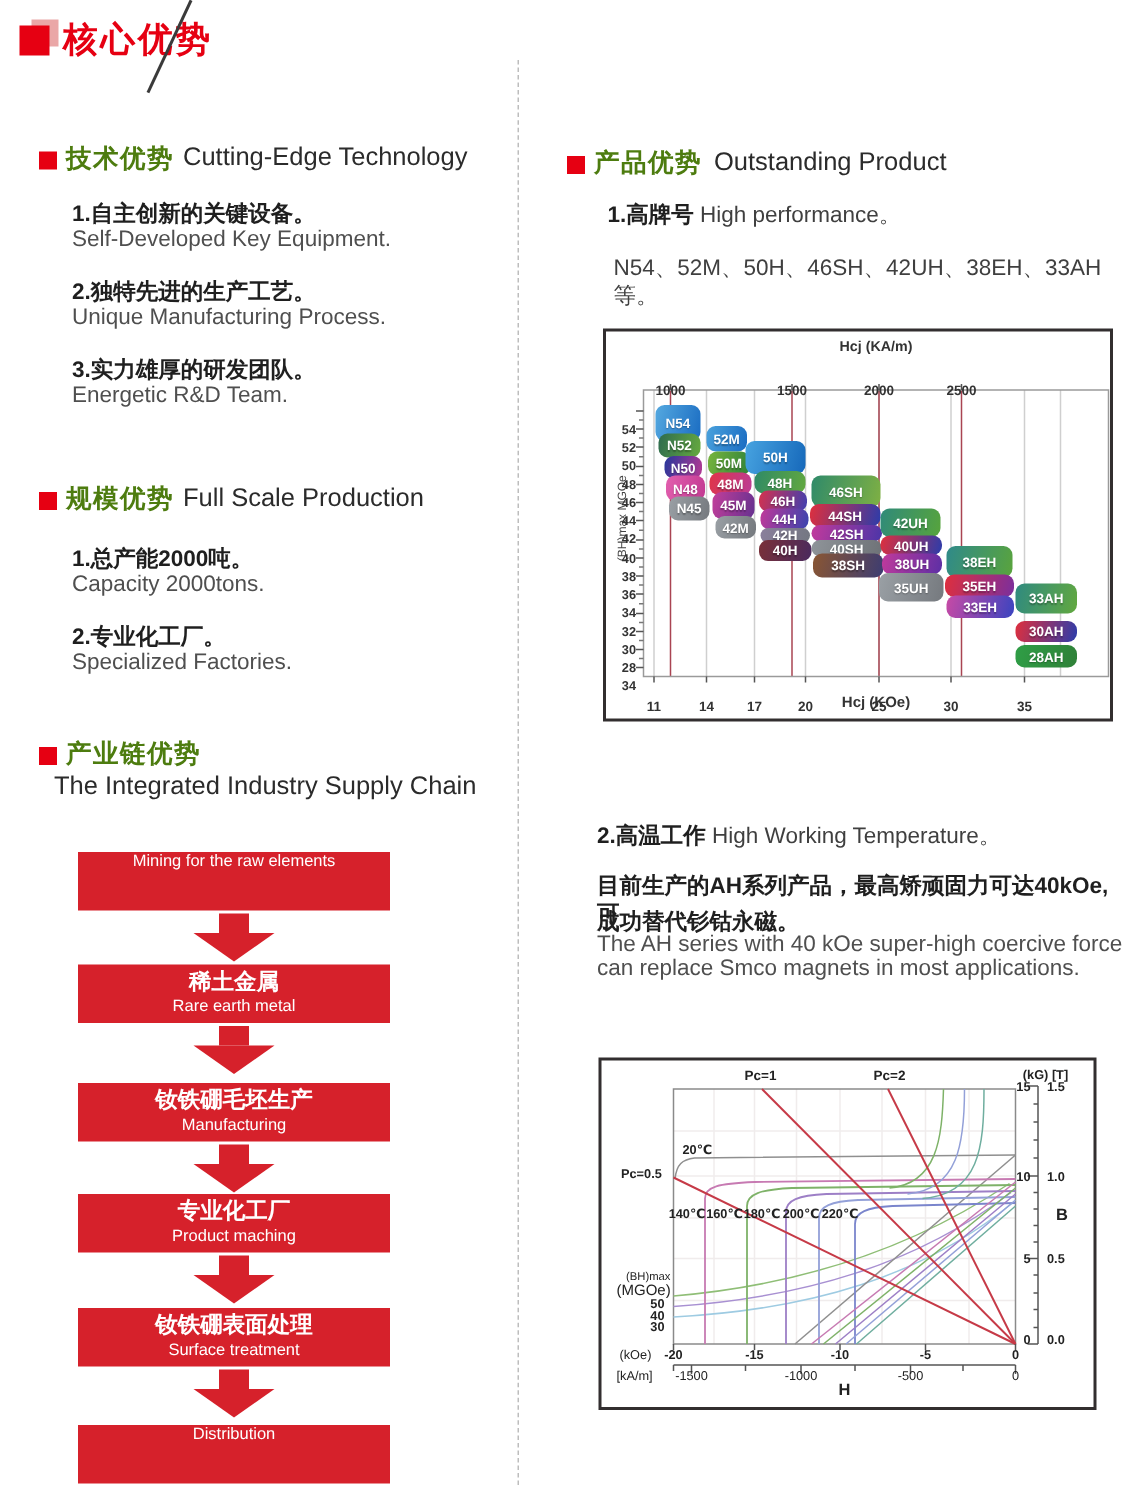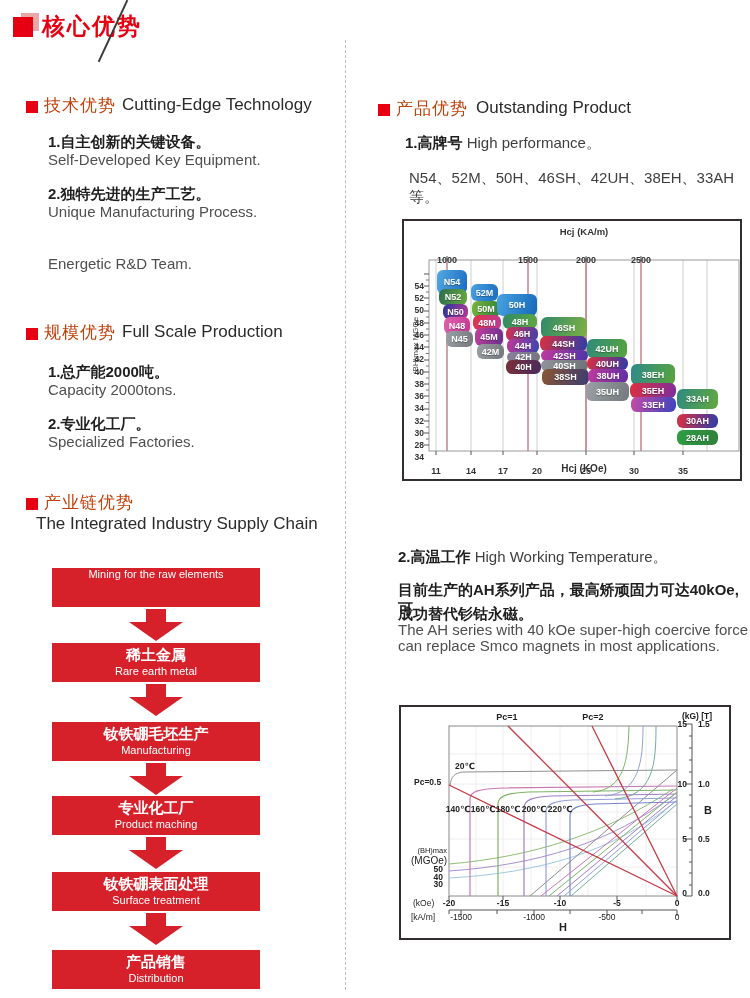--- a/index.html
+++ b/index.html
@@ -7,21 +7,21 @@
         font-family:"Liberation Sans","DejaVu Sans",sans-serif;color:#222;}
   
   .hdr-sq-shadow{position:absolute;left:21px;top:13px;width:18px;height:18px;background:#eaa7a7;}
   .hdr-sq{position:absolute;left:13px;top:17px;width:20px;height:20px;background:#e60012;}
   .hdr-cn{position:absolute;left:42px;top:11px;font-size:23px;font-weight:bold;color:#e60012;letter-spacing:2px;}
   .hdr-slash{position:absolute;left:112px;top:-3px;width:2px;height:68px;background:#3a3a3a;transform:rotate(25deg);}
   .hdr-en{position:absolute;left:116px;top:36px;font-size:20px;color:#2b2b2b;letter-spacing:0.5px;}
   .v-divider{position:absolute;left:345px;top:40px;height:950px;width:0;border-left:1px dashed #bdbdbd;}
   
   .sec-sq{position:absolute;width:12px;height:12px;background:#e60012;}
-  .sec-cn{position:absolute;font-size:17px;font-weight:normal;color:#c2410c;letter-spacing:1px;}
+  .sec-cn{position:absolute;font-size:17px;font-weight:bold;color:#4d7c0f;letter-spacing:1px;}
   .sec-en{position:absolute;font-size:17px;color:#2b2b2b;}
   .item-cn{position:absolute;font-size:15px;font-weight:bold;color:#1f1f1f;}
   .item-en{position:absolute;font-size:15px;color:#4f4f4f;}
   
   .flow-box{position:absolute;left:52px;width:208px;height:39px;background:#d6212b;color:#fff;text-align:center;}
   .flow-cn{font-size:15px;font-weight:bold;line-height:1.25;padding-top:3px;}
   .flow-en{font-size:11px;line-height:1.1;}
   .flow-stem{position:absolute;left:146px;width:20px;height:13px;background:#d6212b;}
   .flow-head{position:absolute;left:129px;width:0;height:0;border-left:27px solid transparent;border-right:27px solid transparent;border-top:19px solid #d6212b;}
   
@@ -47,20 +47,21 @@
   <div class="hdr-slash"></div>
   <div class="v-divider"></div>
 
   <div class="sec-sq" style="left:26px;top:101px"></div>
   <div class="sec-cn" style="left:44px;top:94px">技术优势</div>
   <div class="sec-en" style="left:122px;top:95px">Cutting-Edge Technology</div>
   <div class="item-cn" style="left:48px;top:133px">1.自主创新的关键设备。</div>
   <div class="item-en" style="left:48px;top:151px">Self-Developed Key Equipment.</div>
   <div class="item-cn" style="left:48px;top:185px">2.独特先进的生产工艺。</div>
   <div class="item-en" style="left:48px;top:203px">Unique Manufacturing Process.</div>
+  <div class="item-cn" style="left:48px;top:237px">3.实力雄厚的研发团队。</div>
   <div class="item-en" style="left:48px;top:255px">Energetic R&amp;D Team.</div>
 
   <div class="sec-sq" style="left:26px;top:328px"></div>
   <div class="sec-cn" style="left:44px;top:321px">规模优势</div>
   <div class="sec-en" style="left:122px;top:322px">Full Scale Production</div>
   <div class="item-cn" style="left:48px;top:363px">1.总产能2000吨。</div>
   <div class="item-en" style="left:48px;top:381px">Capacity 2000tons.</div>
   <div class="item-cn" style="left:48px;top:415px">2.专业化工厂。</div>
   <div class="item-en" style="left:48px;top:433px">Specialized Factories.</div>
 
@@ -358,16 +359,15 @@
     </div>
     <div class="flow-stem" style="top: 837px;"></div>
     <div class="flow-head" style="top: 850px;"></div>
     <div class="flow-box" style="top: 872px;">
       <div class="flow-cn">钕铁硼表面处理</div>
       <div class="flow-en">Surface treatment</div>
     </div>
     <div class="flow-stem" style="top: 913px;"></div>
     <div class="flow-head" style="top: 926px;"></div>
     <div class="flow-box" style="top: 950px;">
-      <div class="flow-cn">产品销售</div>
       <div class="flow-en">Distribution</div>
     </div>
   </div>
 
 </body></html>

